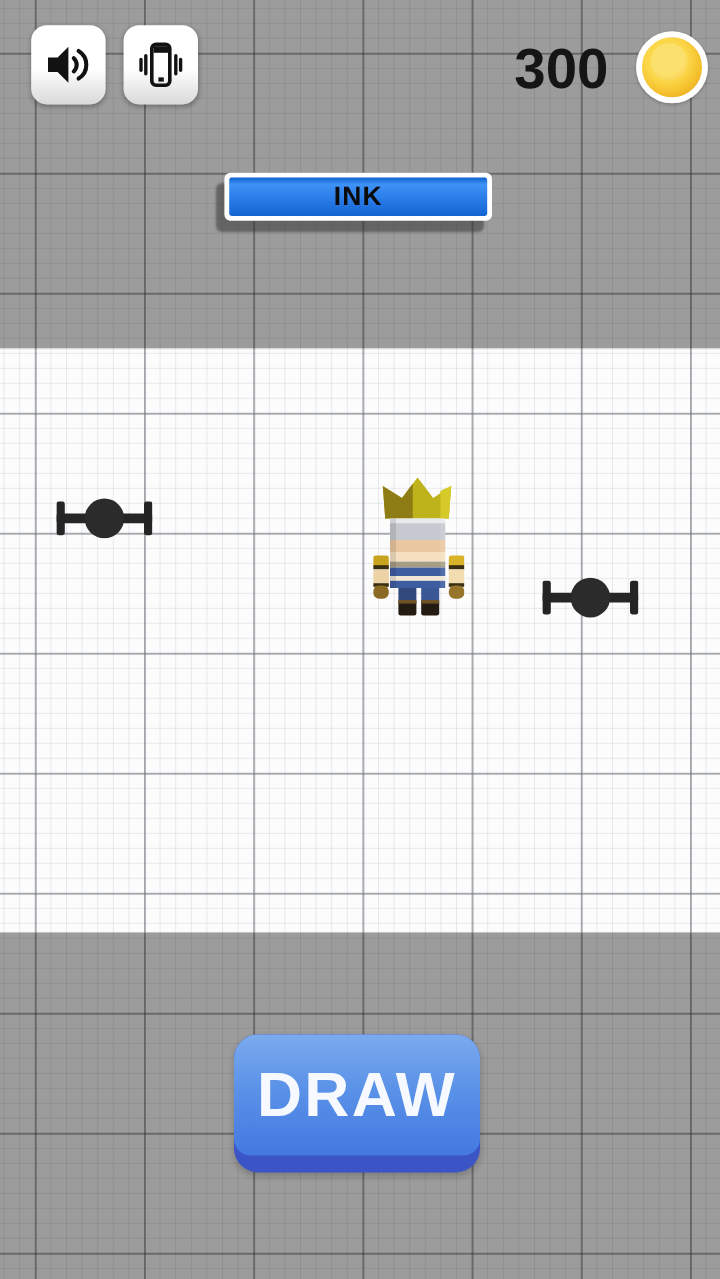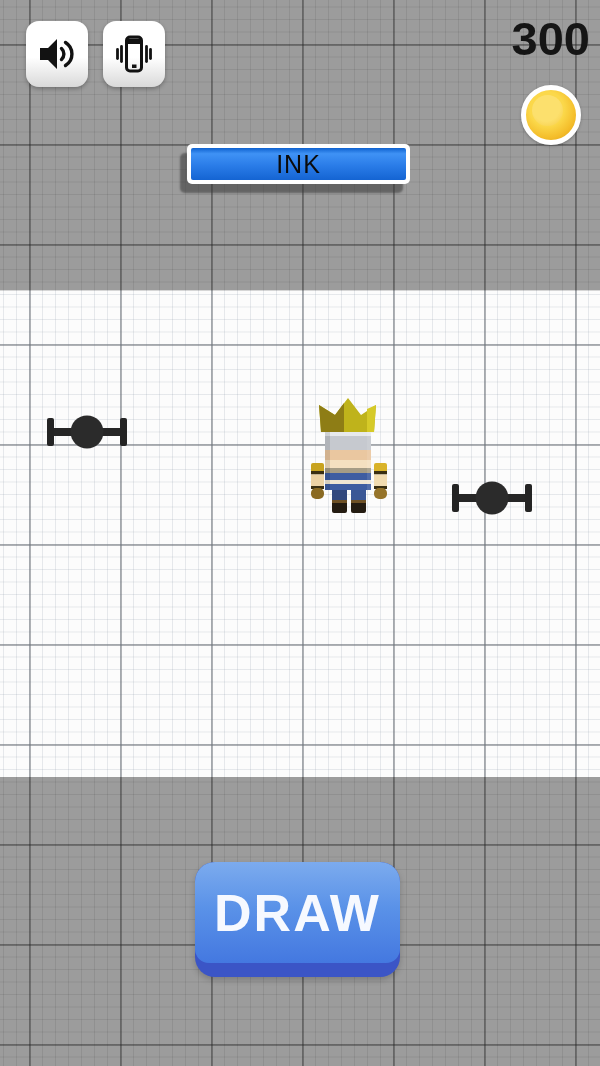--- a/index.html
+++ b/index.html
@@ -34,22 +34,22 @@
     background:linear-gradient(#ffffff 55%, #d9d9d9);
     box-shadow:0 2px 4px rgba(0,0,0,0.28);
     display:flex; align-items:center; justify-content:center;
     cursor:pointer;
   }
   .hud-btn.sound{left:26px;}
   .hud-btn.vibrate{left:103px;}
   .hud-btn svg{display:block;}
   
   .coin-counter{
-    position:absolute; top:15px; right:10px;
-    display:flex; align-items:center; gap:23px;flex-direction:column;
+    position:absolute; top:26px; right:10px;
+    display:flex; align-items:center; gap:23px;
   }
   .coin-count{
     font-size:47px; font-weight:bold; color:#151515; line-height:1;
     letter-spacing:0px;
   }
   .coin{
     position:relative; width:50px; height:50px; border-radius:50%;
     border:5px solid #ffffff;
     background:radial-gradient(circle at 42% 38%, #fbd84a 0 40%, #f4bd2a 68%, #d79a12 100%);
     box-shadow:0 1px 3px rgba(0,0,0,0.25);
@@ -64,21 +64,21 @@
     position:absolute; left:187px; top:144px; width:223px; height:40px;
     background:#ffffff; border-radius:5px; box-sizing:border-box; padding:4px;
     box-shadow:-7px 9px 2px rgba(55,55,55,0.55);
   }
   .ink-fill{
     position:relative; width:100%; height:100%; border-radius:2px;
     background:linear-gradient(#0f62cf, #3f92f5 18%, #2a7ce8 55%, #1464d2);
     display:flex; align-items:center; justify-content:center;
   }
   .ink-label{
-    font-size:25px; font-weight:normal; color:#0b0b0b; letter-spacing:1px; line-height:1;
+    font-size:22px; font-weight:bold; color:#0b0b0b; letter-spacing:1px; line-height:1;
   }
   
   .player{position:absolute; left:311px; top:396px;}
   .obstacle{position:absolute;}
   .obstacle.left{left:47px; top:415px;}
   .obstacle.right{left:452px; top:481px;}
   
   .draw-btn{
     position:absolute; left:195px; top:862px; width:205px; height:115px;
     border-radius:20px; background:#3b55c6; cursor:pointer;

